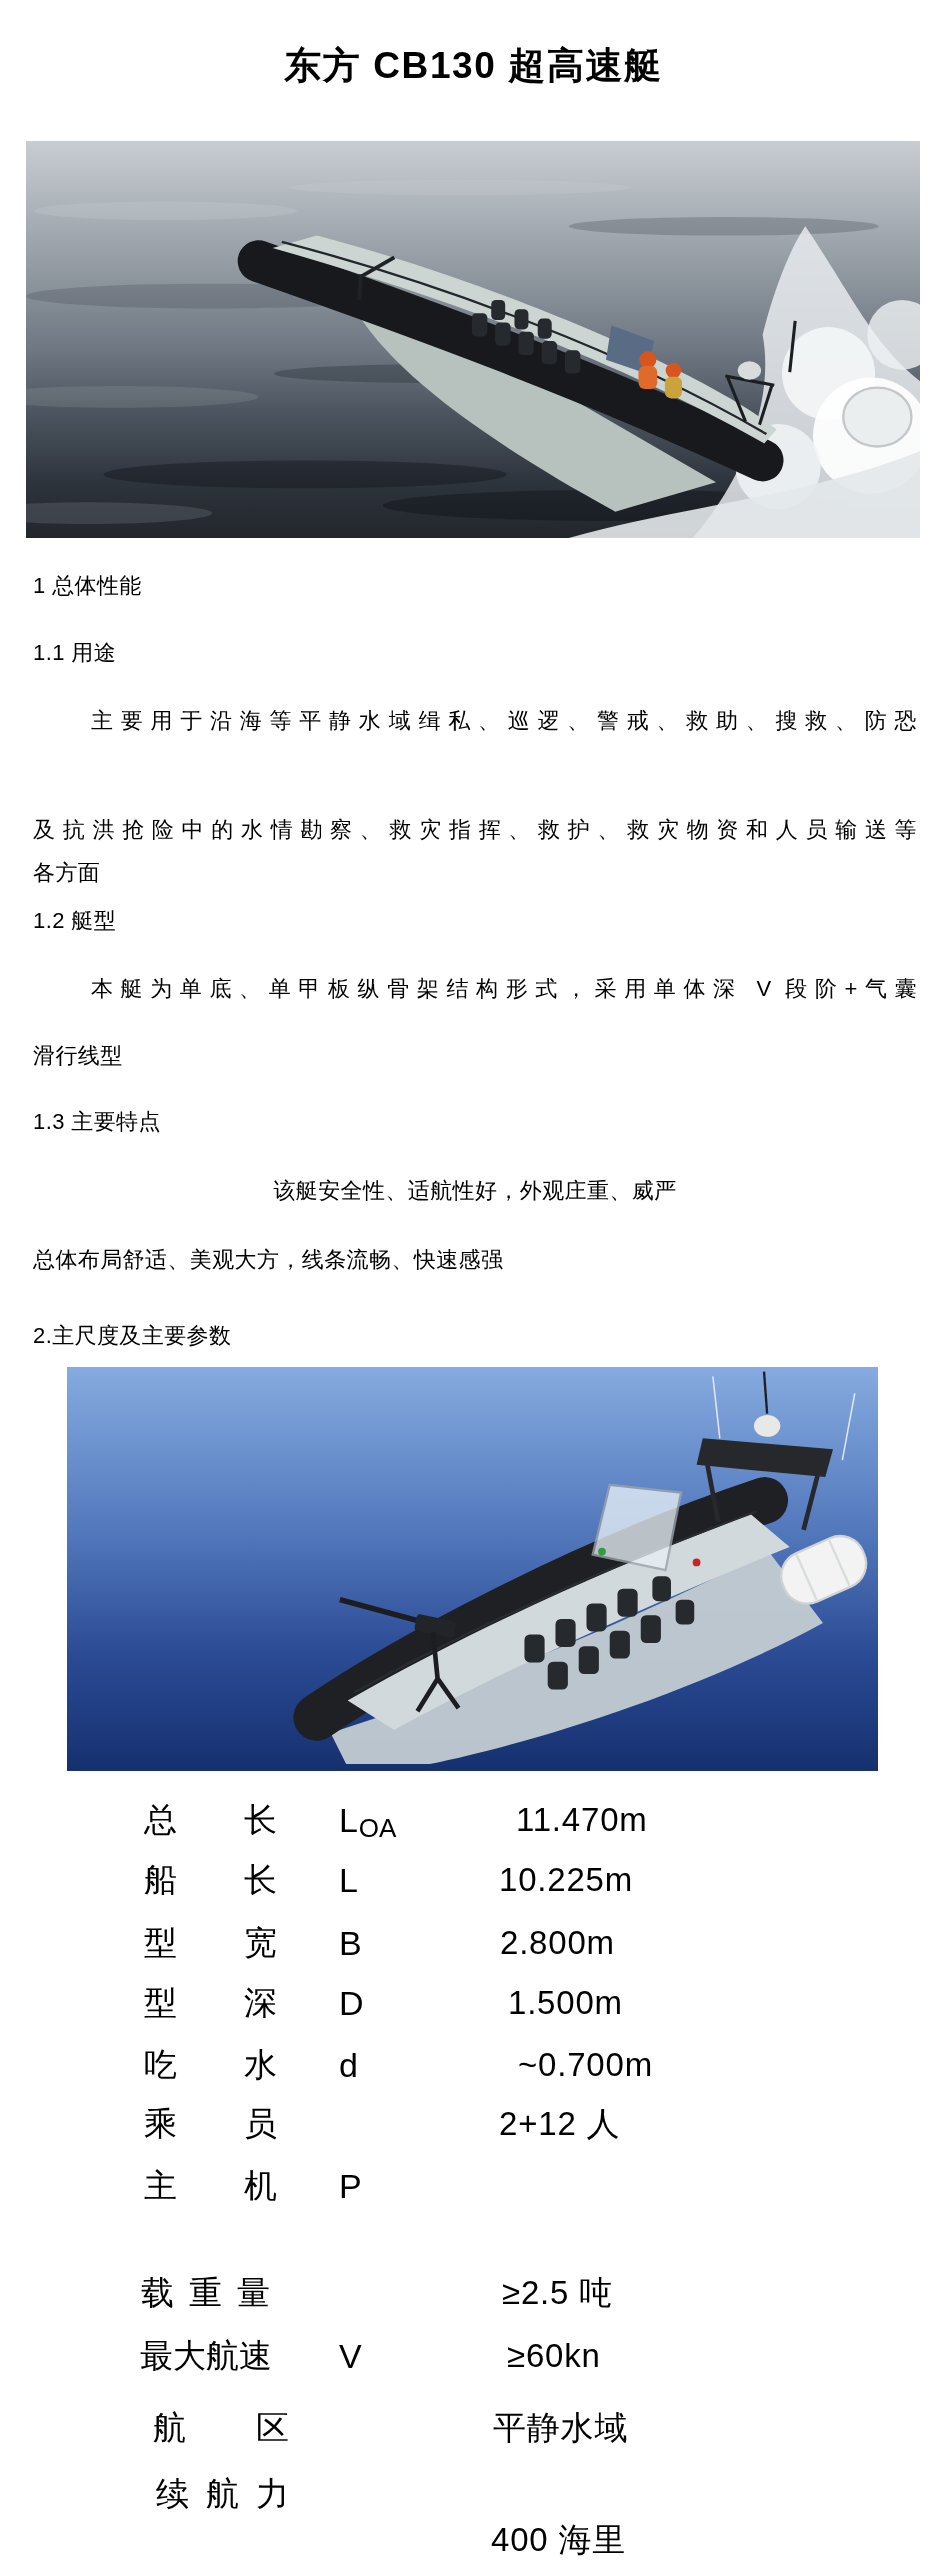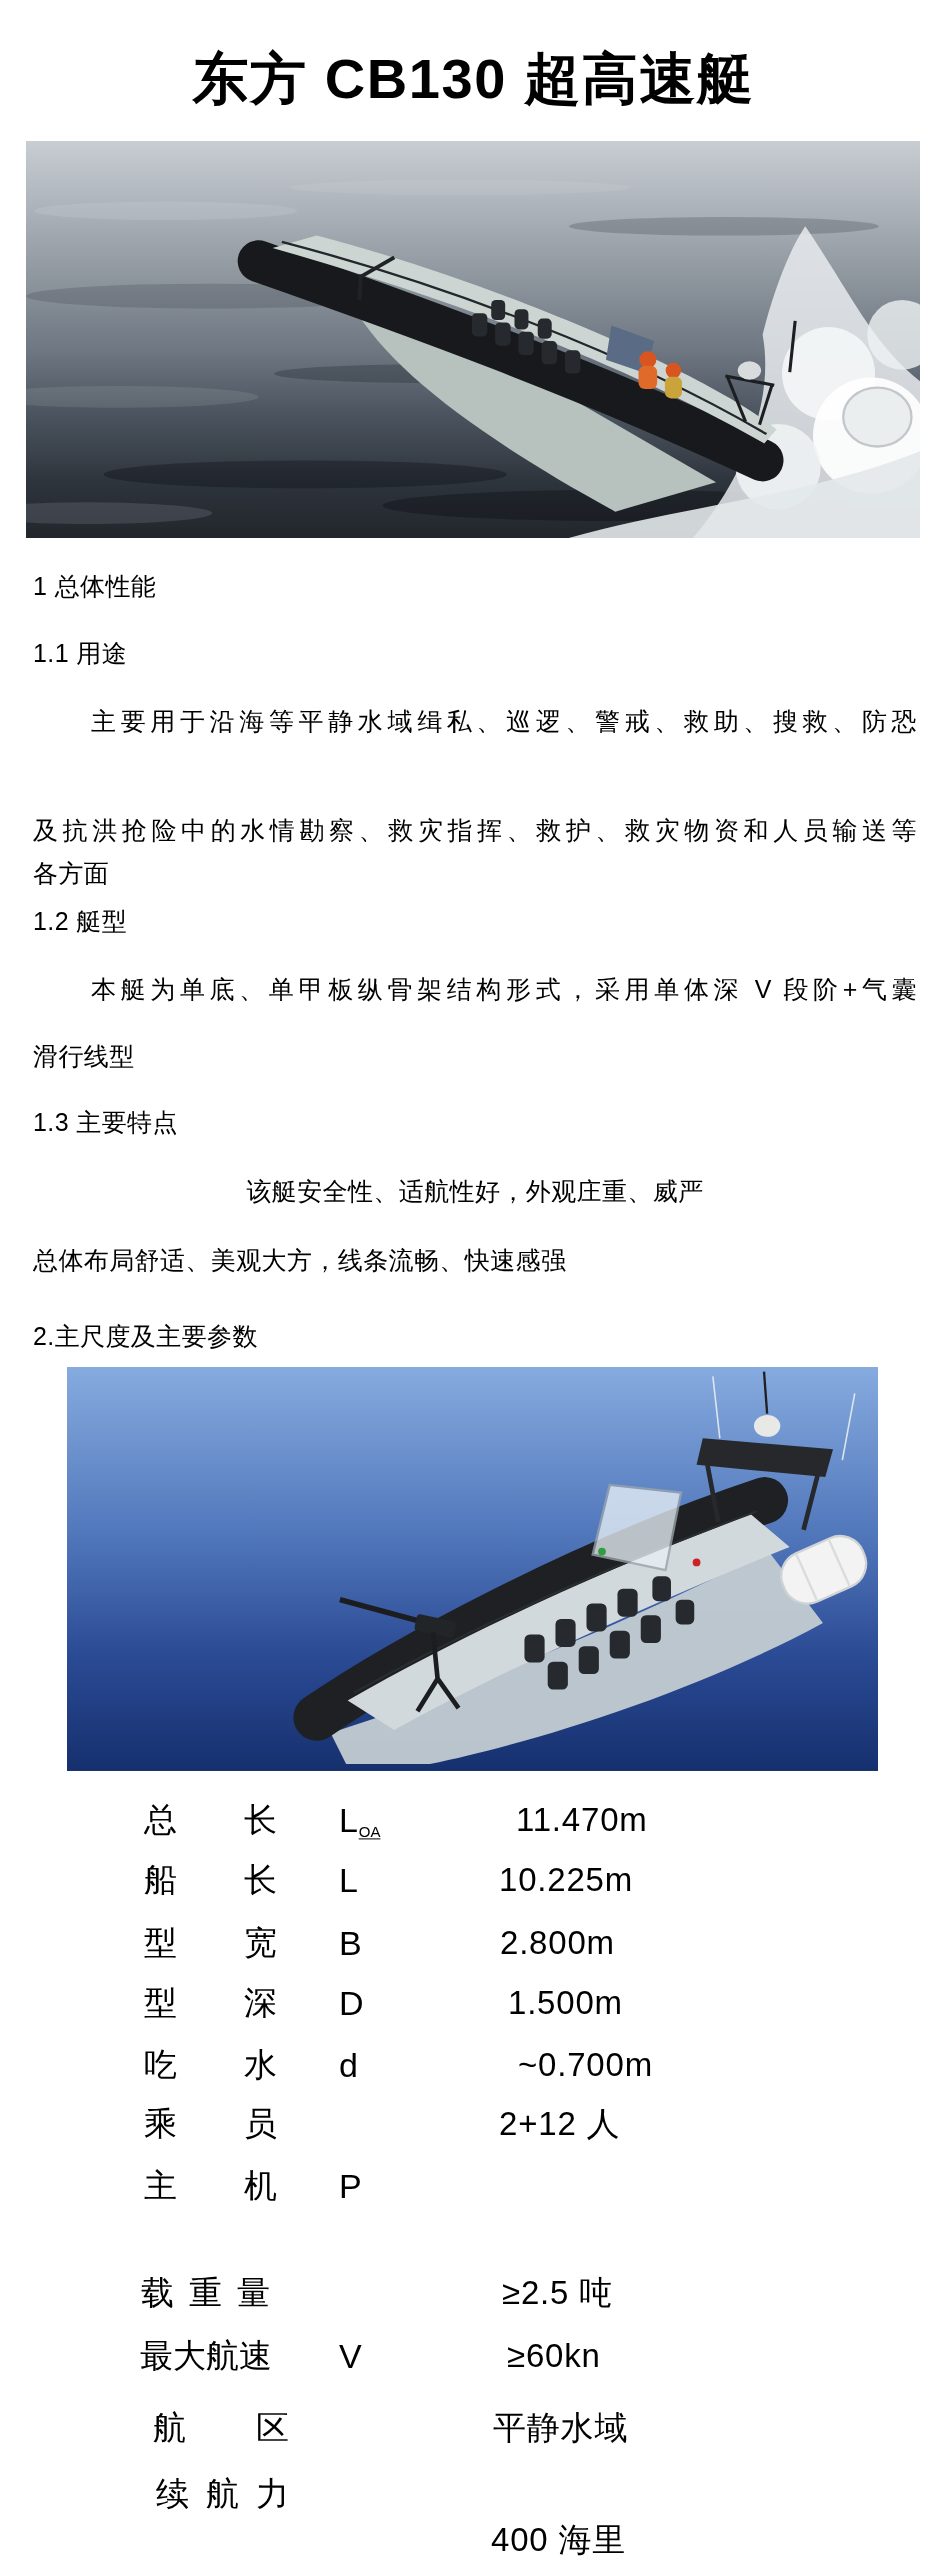--- a/index.html
+++ b/index.html
@@ -1,32 +1,32 @@
 <!DOCTYPE html>
 <html style="font-size:12.4px"><head>
 <meta charset="utf-8">
 <style>
   html,body{margin:0;padding:0;background:#ffffff;}
   body{font-family:"Liberation Sans", sans-serif; color:#000;}
   .page{position:relative;width:947px;height:2576px;background:#fff;overflow:hidden;}
   .title{position:absolute;top:18px;left:0;width:947px;text-align:center;
-         font-size:56px;line-height:45px;font-weight:bold;letter-spacing:1.6px;white-space:nowrap;}
+         font-size:37px;line-height:45px;font-weight:bold;letter-spacing:1.6px;white-space:nowrap;}
   .photo{position:absolute;overflow:hidden;}
   .photo1{left:25.6px;top:141px;width:894px;height:397px;}
   .photo2{left:67px;top:1367px;width:811px;height:404px;}
   .photo svg{display:block;}
-  .t-line{position:absolute;left:33px;width:884px;font-size:25px;line-height:34px;
+  .t-line{position:absolute;left:33px;width:884px;font-size:22px;line-height:34px;
           letter-spacing:0.4px;white-space:nowrap;}
   .t-line.indent{padding-left:58px;width:826px;}
   .t-line.stretch{white-space:normal;text-align:justify;text-align-last:justify;}
   .spec-row{position:absolute;left:0;width:947px;height:40px;line-height:40px;}
   .row-label{position:absolute;top:0;display:flex;justify-content:space-between;
              font-size:33px;line-height:40px;}
   .row-sym{position:absolute;top:0;left:339px;font-size:34px;line-height:40px;letter-spacing:0.8px;}
-  .row-sym .sub{font-size:15px;display:inline-block;transform:translateY(5.4px);letter-spacing:0;text-decoration:underline;}
+  .row-sym .sub{font-size:26px;display:inline-block;transform:translateY(5.4px);letter-spacing:0;}
   .row-val{position:absolute;top:0;font-size:33px;line-height:40px;letter-spacing:0.8px;white-space:nowrap;}
 </style>
 </head>
 <body>
 
 <div class="page">
 
   <h1 class="title">东方 CB130 超高速艇</h1>
 
   <div class="photo photo1">

